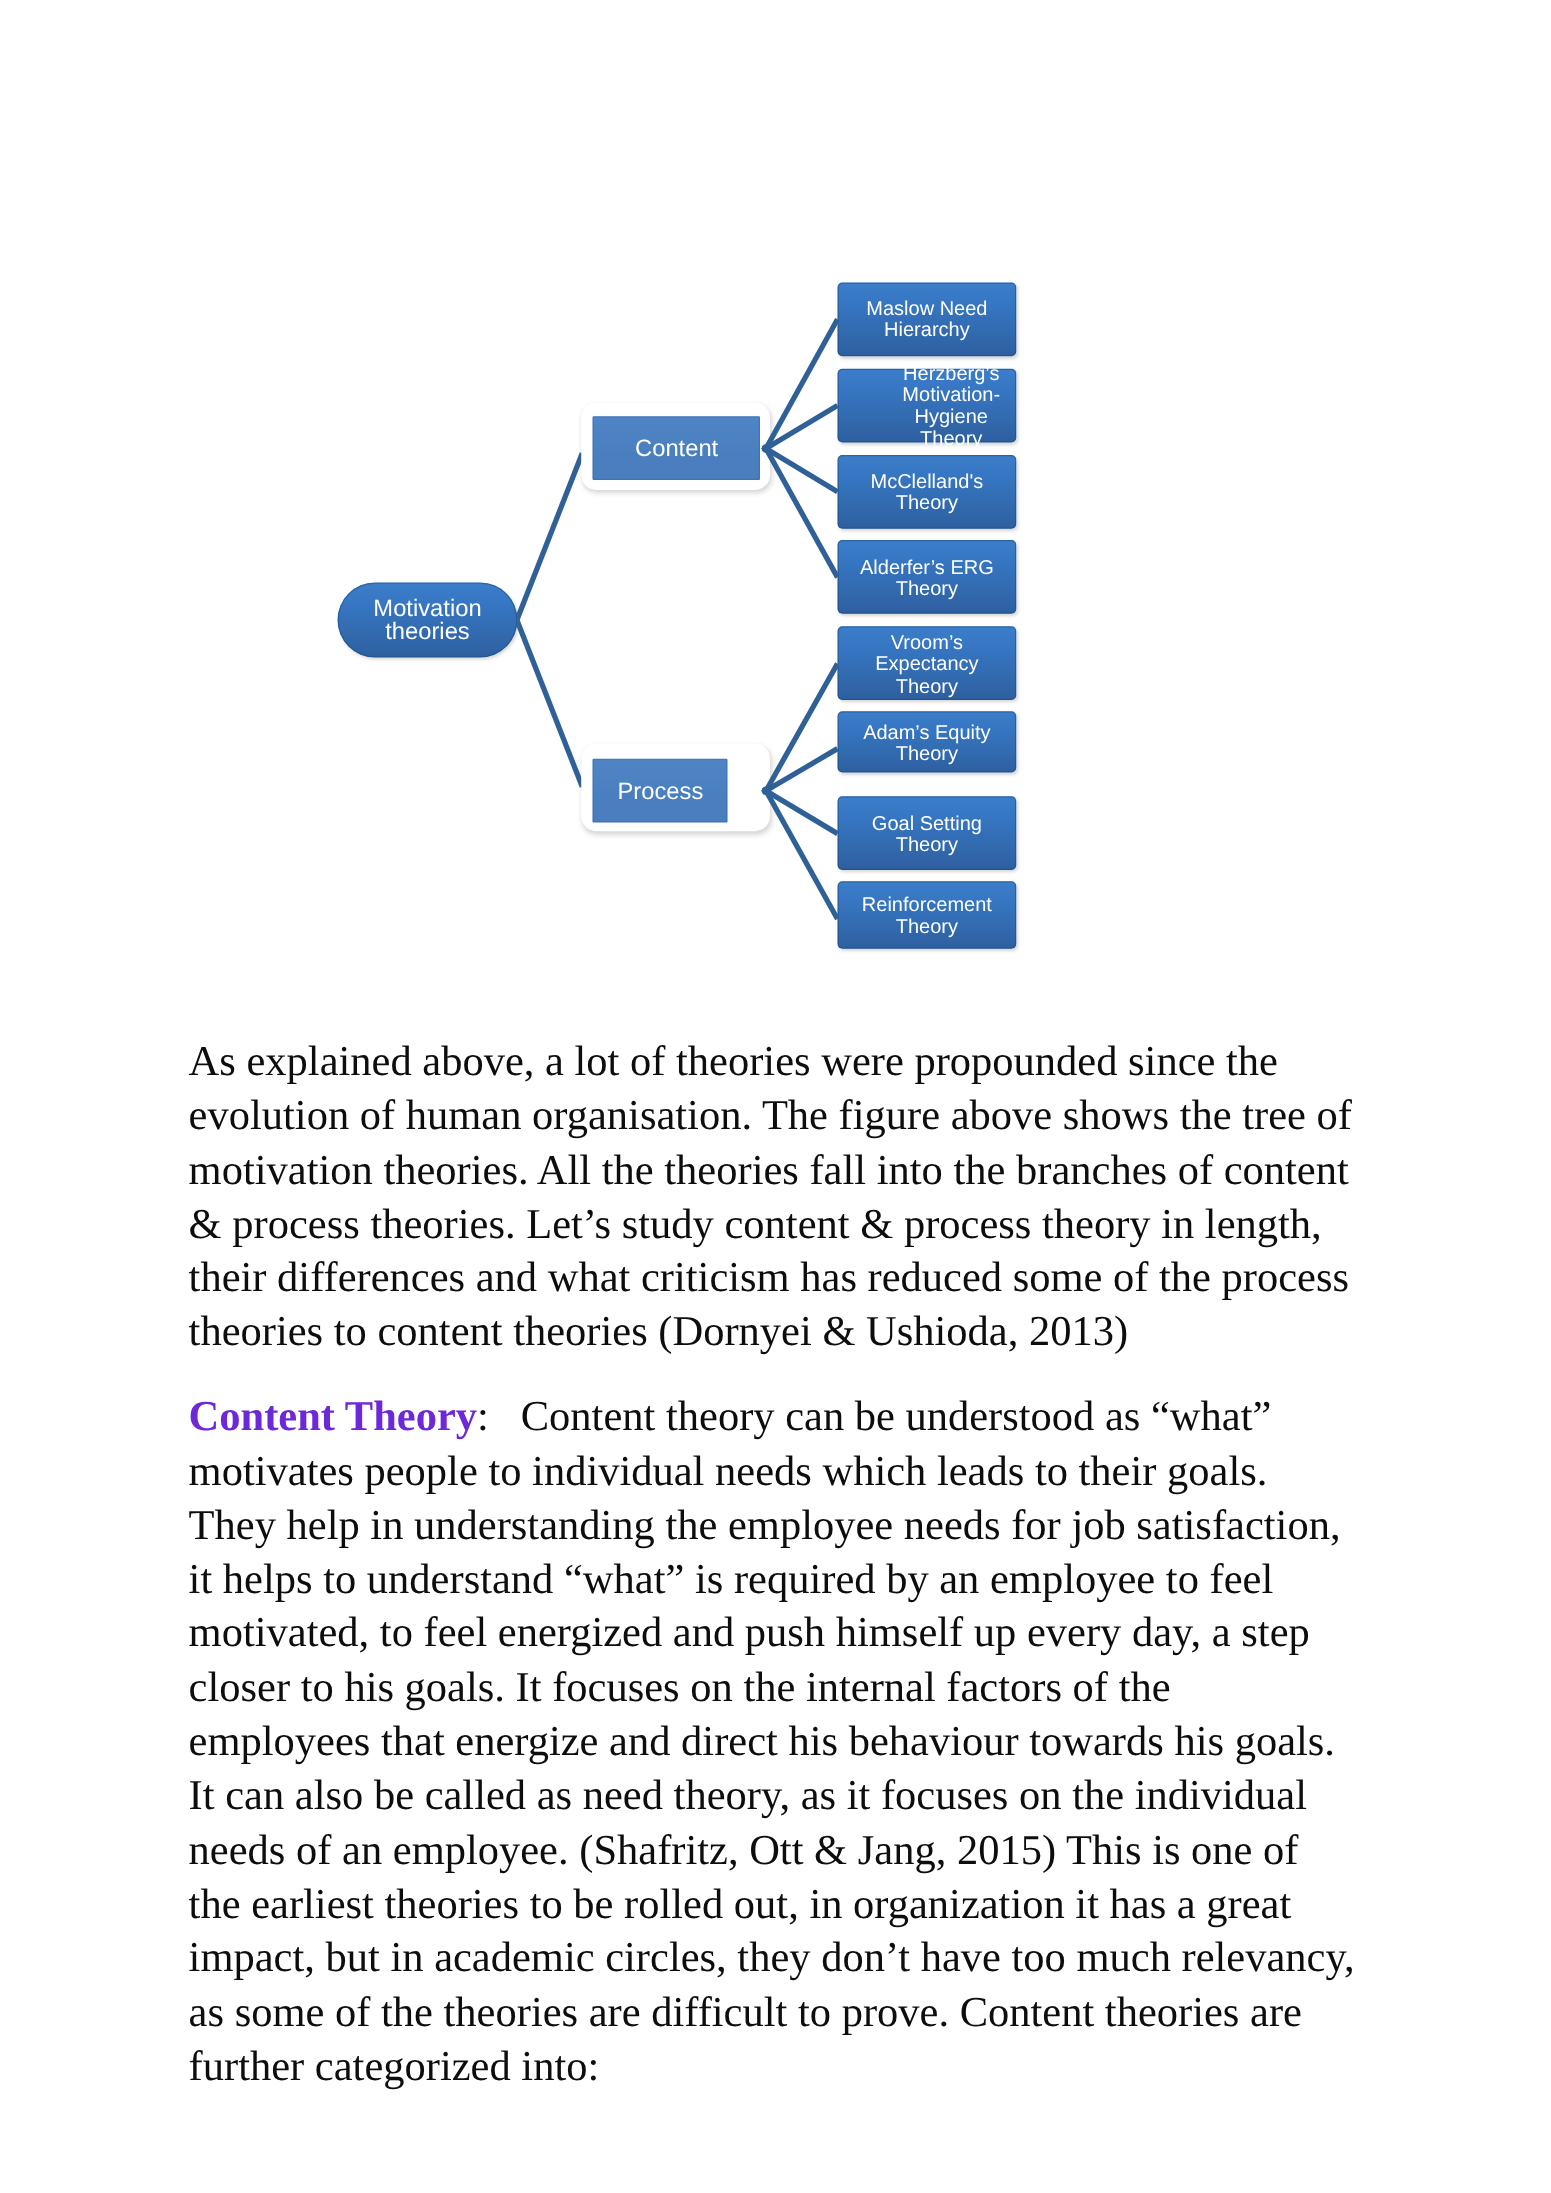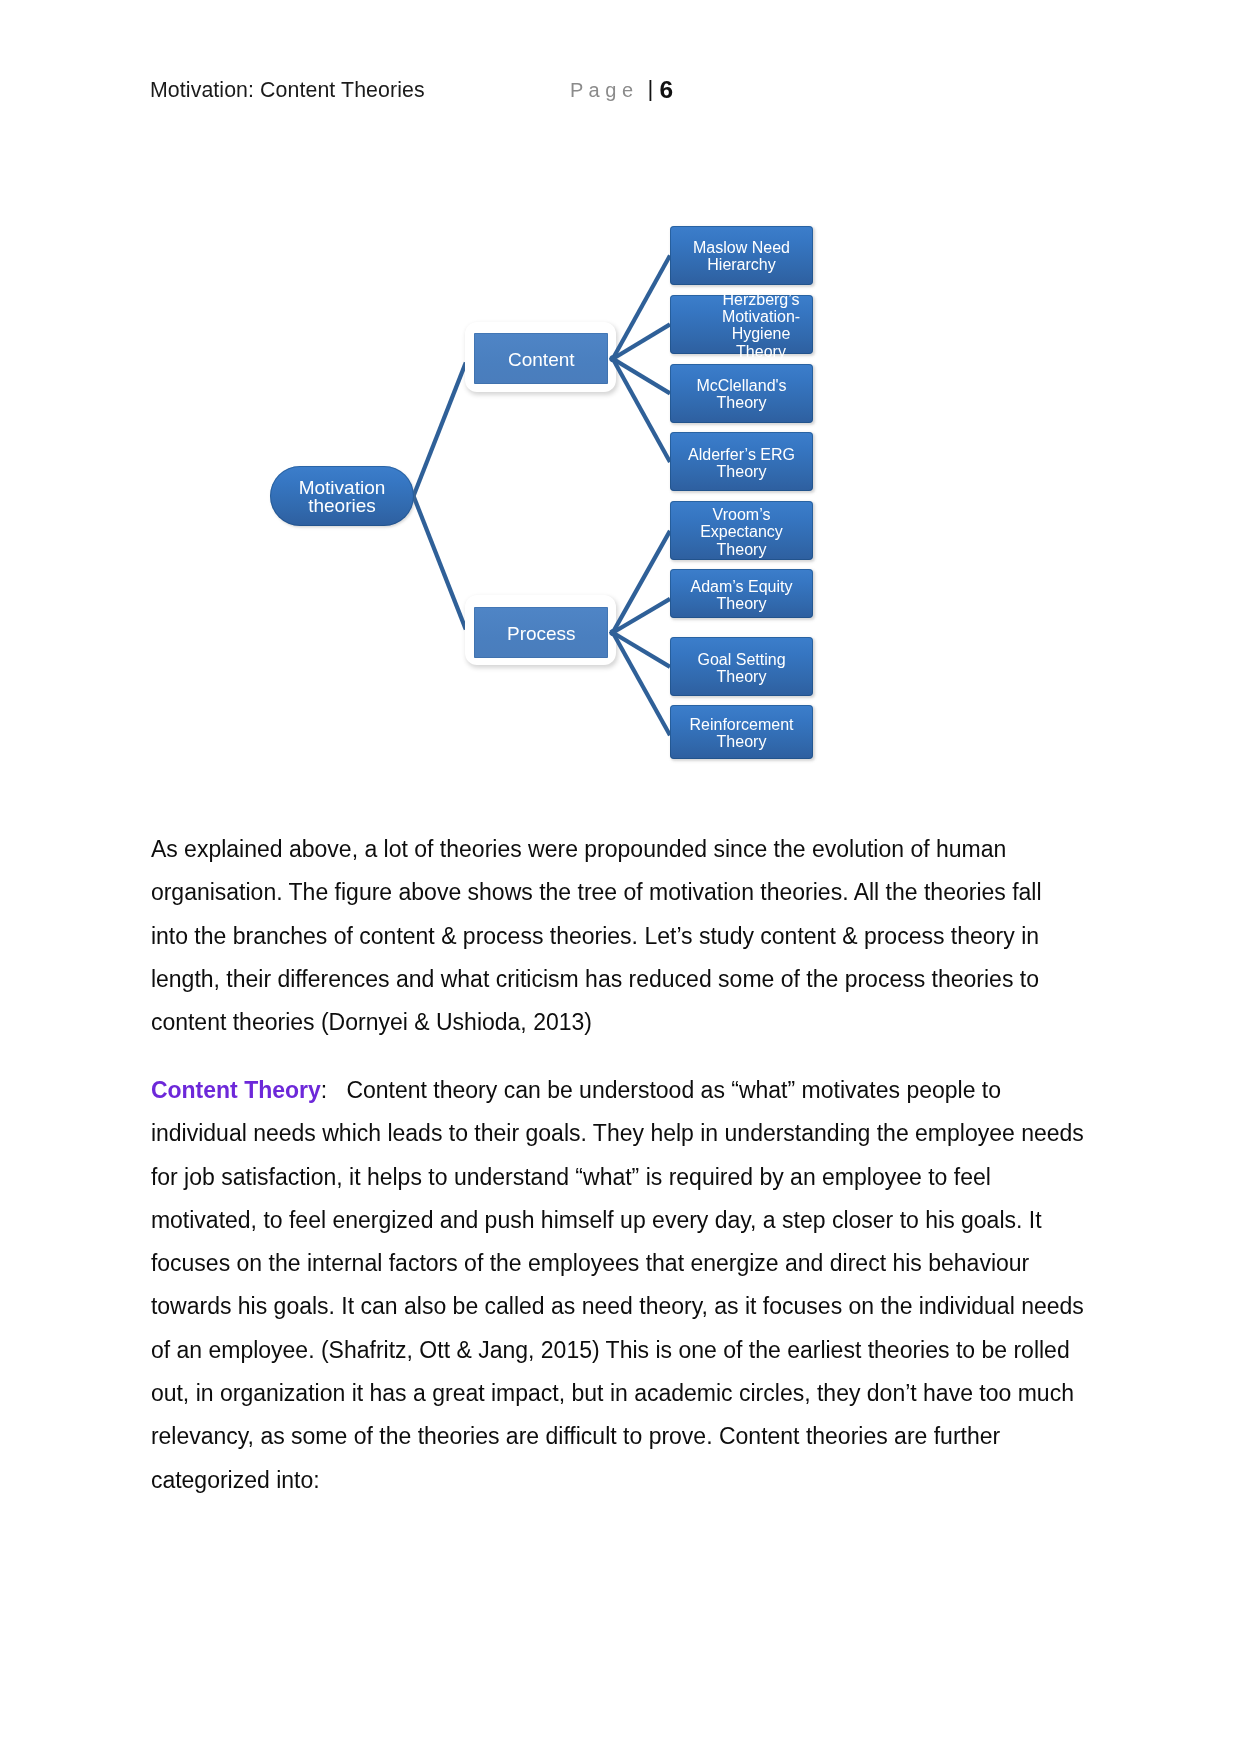--- a/index.html
+++ b/index.html
@@ -38,38 +38,30 @@
        box-shadow:inset 0 0 0 1px rgba(46,94,150,.35);}
   .midwrap{position:absolute;background:#ffffff;border-radius:12px;
            box-shadow:1.2px 2.4px 4.5px rgba(120,120,120,.30);}
     .root span{position:relative;top:1px;}
   .root{font-size:19px;line-height:17.8px;background:linear-gradient(180deg,#3c7ecb 0%,#3676c2 28%,#3169ad 72%,#2e5f9f 100%);
         box-shadow:1.2px 1.6px 2.6px rgba(120,120,120,.30),inset 0 0 0 1px rgba(22,72,122,.45);
         border-radius:4px;}
 
   
   .body{position:absolute;left:150.9px;top:828px;width:934px;
-        font-family:Liberation Sans, sans-serif;font-size:23px;color:#0d0d0d;
+        font-family:Liberation Serif, serif;font-size:34px;color:#0d0d0d;
         line-height:43.3px;text-align:left;}
   .body p{margin:0 0 24.5px 0;}
   .lead{color:#6d28d9;font-weight:bold;}
 </style>
 </head>
 <body>
 
 <div class="page">
 
-  <div class="hdr">
-    <span class="hdr-left">Motivation: Content Theories</span>
-    <span class="hdr-right">
-        <span class="hdr-page">P a g e</span>
-        <span class="hdr-bar">|</span>
-        <span class="hdr-num">6</span>
-      </span>
-  </div>
 
 
   <div class="diagram" id="diagram">
       <svg viewBox="0 0 1241 820">
         <g stroke="#2f6098" stroke-width="4.2" stroke-linecap="butt" fill="none">
           <line x1="413.5" y1="496" x2="465.8" y2="362.635"></line>
           <line x1="413.5" y1="496" x2="465.8" y2="629.365"></line>
         </g>
       </svg>
       <div class="midwrap" style="left: 465.2px; top: 321.5px; width: 150.5px; height: 70.2px;"></div>
@@ -97,21 +89,21 @@
       </div>
       <div class="node leaf" style="left: 670px; top: 295.2px; width: 143px; height: 58.4px; padding-left: 39px;">
         <span>Herzberg’s<br>Motivation-<br>Hygiene Theory</span>
       </div>
       <div class="node leaf" style="left: 670px; top: 364.2px; width: 143px; height: 58.4px;">
         <span>McClelland's<br>Theory</span>
       </div>
       <div class="node leaf" style="left: 670px; top: 432.4px; width: 143px; height: 59px;">
         <span>Alderfer’s ERG<br>Theory</span>
       </div>
-      <div class="node mid" style="left: 474.3px; top: 607.1px; width: 134px; height: 51px;">
+      <div class="node mid" style="left: 474.3px; top: 607.1px; width: 108px; height: 51px;">
         <span>Process</span>
       </div>
       <div class="node leaf" style="left: 670px; top: 501.4px; width: 143px; height: 59px;">
         <span>Vroom’s<br>Expectancy<br>Theory</span>
       </div>
       <div class="node leaf" style="left: 670px; top: 569.4px; width: 143px; height: 49px;">
         <span>Adam’s Equity<br>Theory</span>
       </div>
       <div class="node leaf" style="left: 670px; top: 637.4px; width: 143px; height: 59px;">
         <span>Goal Setting<br>Theory</span>

